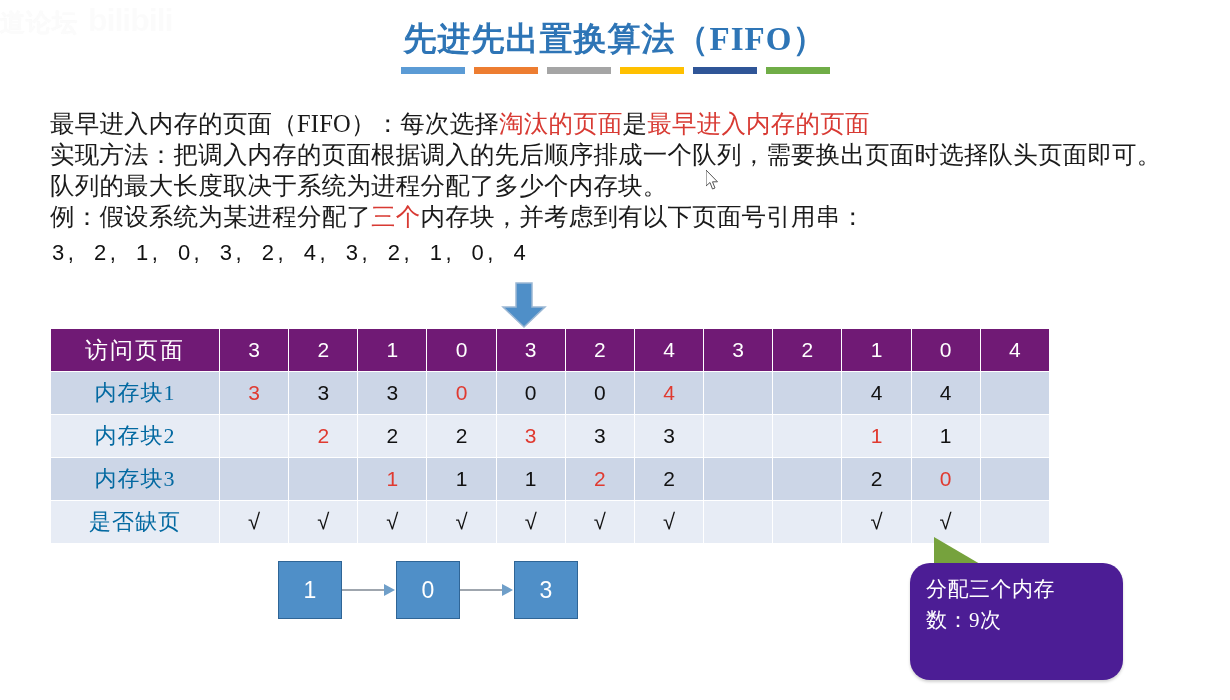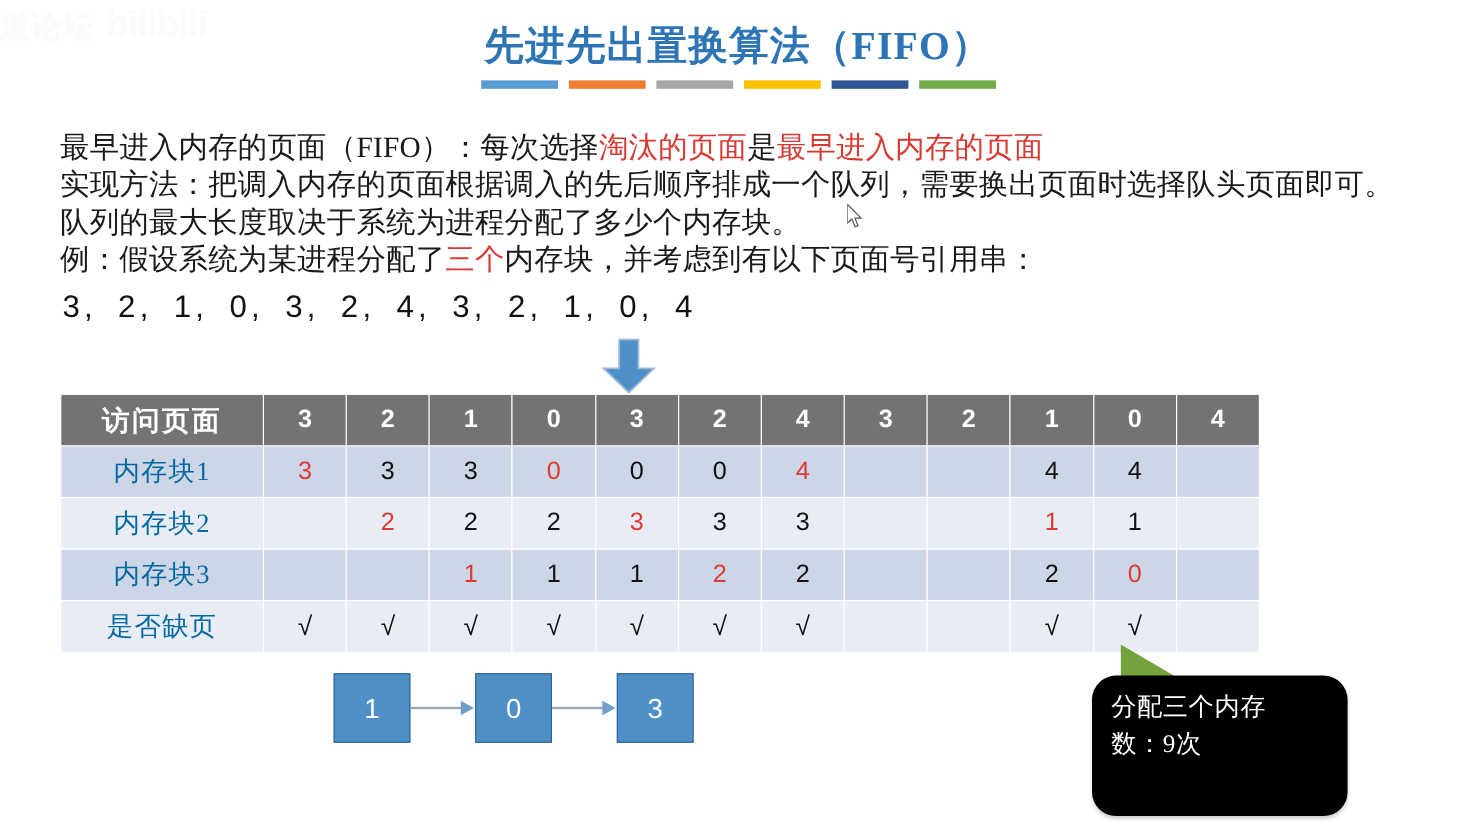--- a/index.html
+++ b/index.html
@@ -87,21 +87,21 @@
     letter-spacing: 0.2px;
   }
   #body-text .line { white-space: nowrap; }
   .red { color: #d83a33; }
 
   #ref-string {
     position: absolute;
     left: 52px;
     top: 240px;
     font-family: "Liberation Sans", sans-serif;
-    font-size: 26px;
+    font-size: 22px;
     letter-spacing: 3.5px;
     word-spacing: 7px;
     color: #111;
   }
 
   
   #down-arrow {
     position: absolute;
     left: 497px;
     top: 281px;
@@ -120,23 +120,23 @@
   }
   #fifo-table td, #fifo-table th {
     height: 42px;
     text-align: center;
     vertical-align: middle;
     border: 1px solid #ffffff;
     padding: 0;
   }
   #fifo-table .label-col { width: 168px; }
   #fifo-table thead th {
-    background: #737373;
+    background: #701a75;
     color: #ffffff;
-    font-weight: bold;
+    font-weight: normal;
   }
   #fifo-table thead th.label-col {
     font-family: "Liberation Serif", "DejaVu Serif", serif;
     font-size: 23px;
     letter-spacing: 2px;
   }
   #fifo-table thead th.num {
     font-family: "Liberation Sans", sans-serif;
     font-size: 21px;
   }
@@ -204,21 +204,21 @@
     border-left: 11px solid #6f9fc9;
   }
 
   
   #callout {
     position: absolute;
     left: 910px;
     top: 563px;
     width: 213px;
     height: 117px;
-    background: #000000;
+    background: #4c1d95;
     border-radius: 20px;
     box-shadow: 0 2px 3px rgba(0,0,0,0.18);
   }
   #callout-tail {
     position: absolute;
     left: 934px;
     top: 537px;
     width: 0; height: 0;
     border-left: 0 solid transparent;
     border-right: 58px solid transparent;

